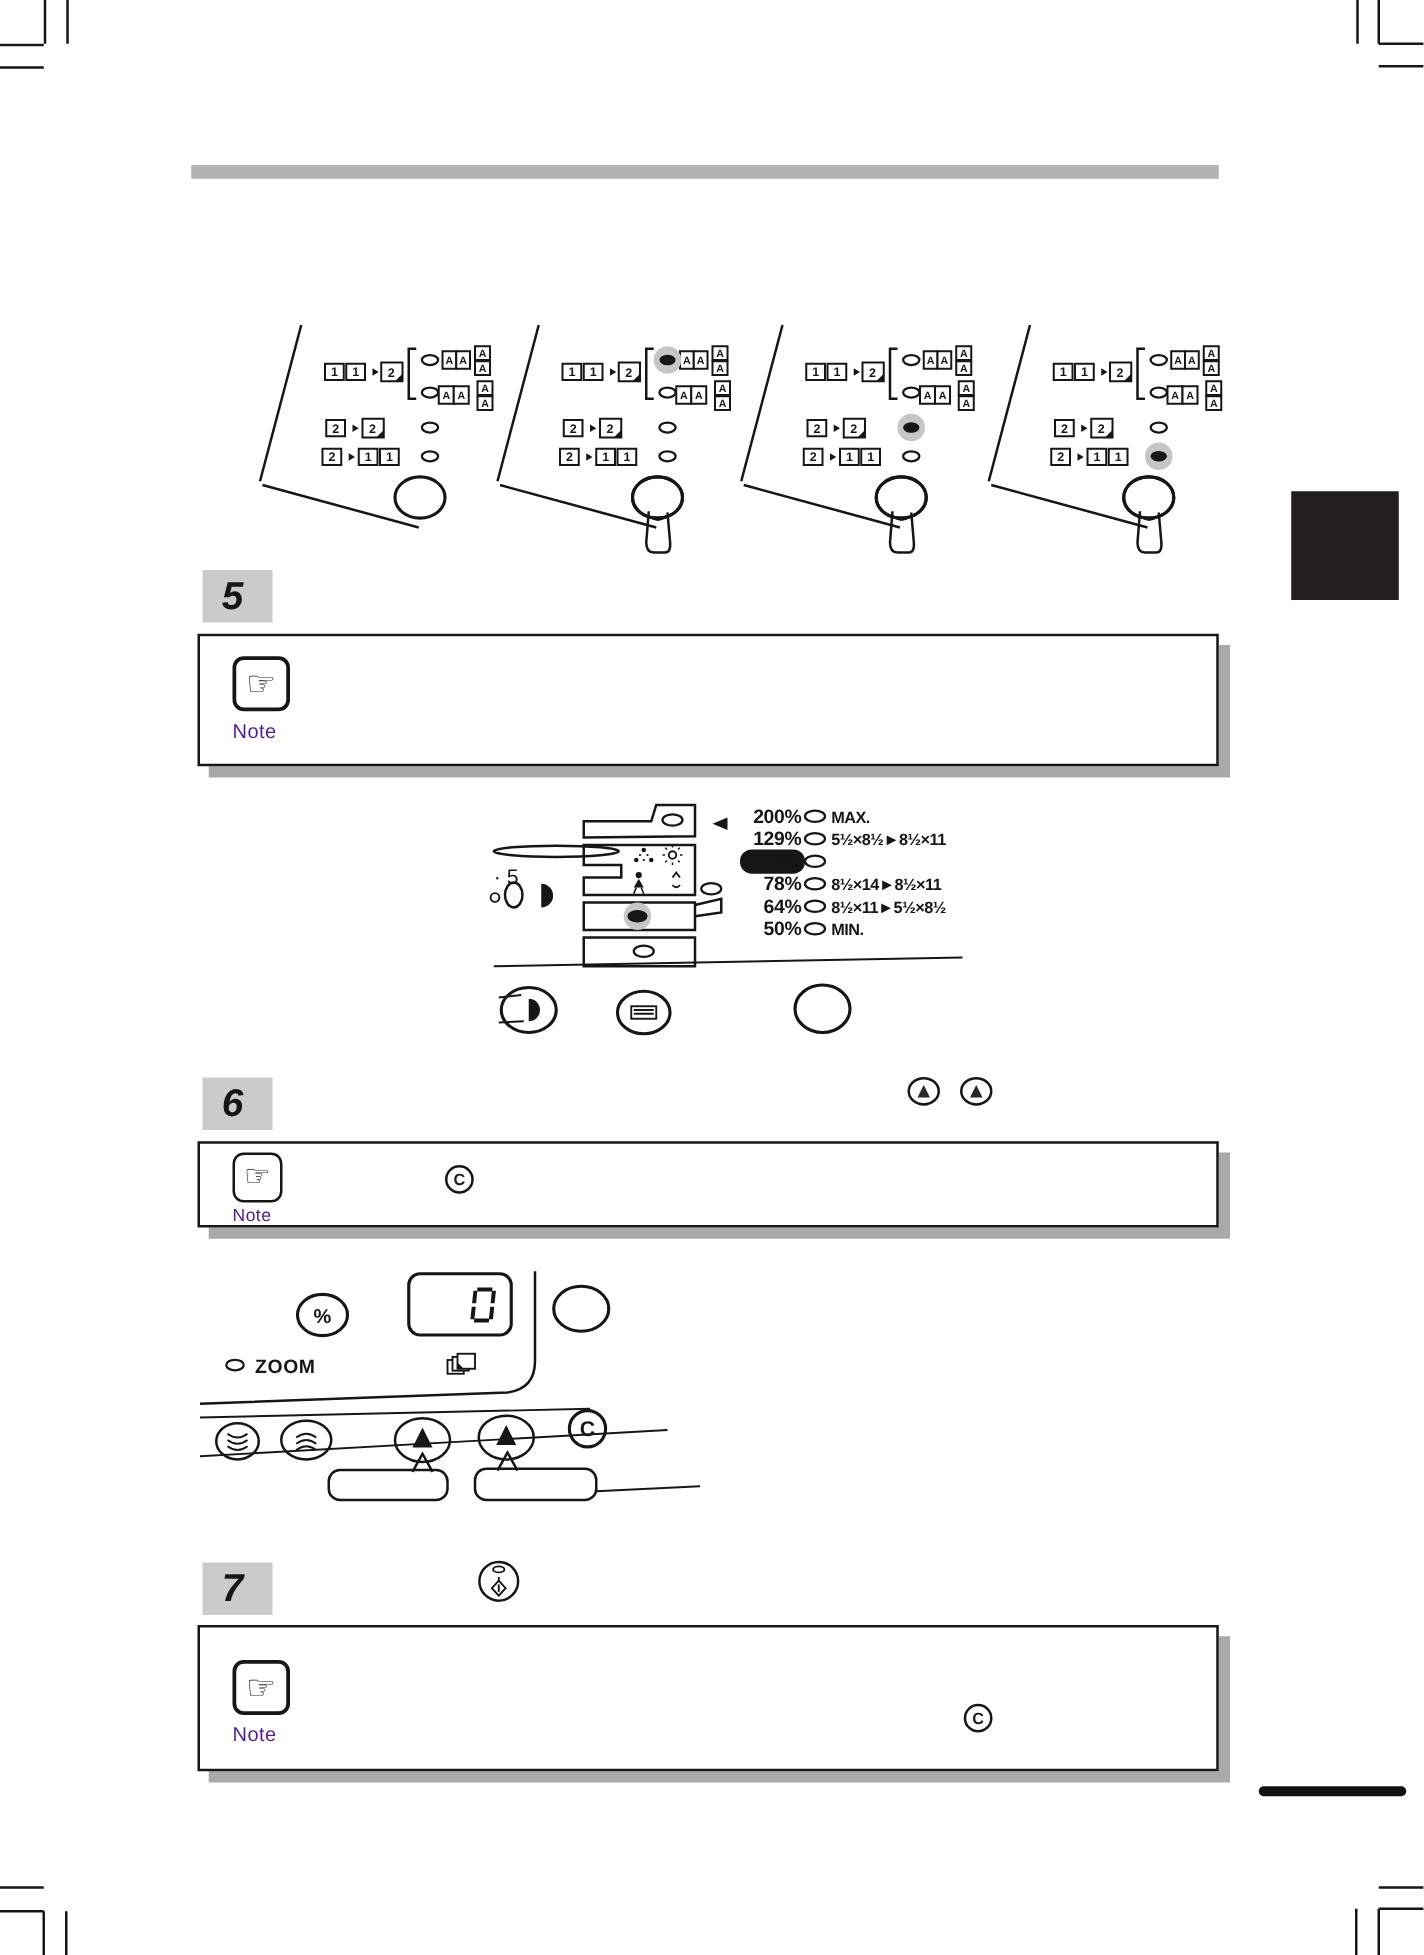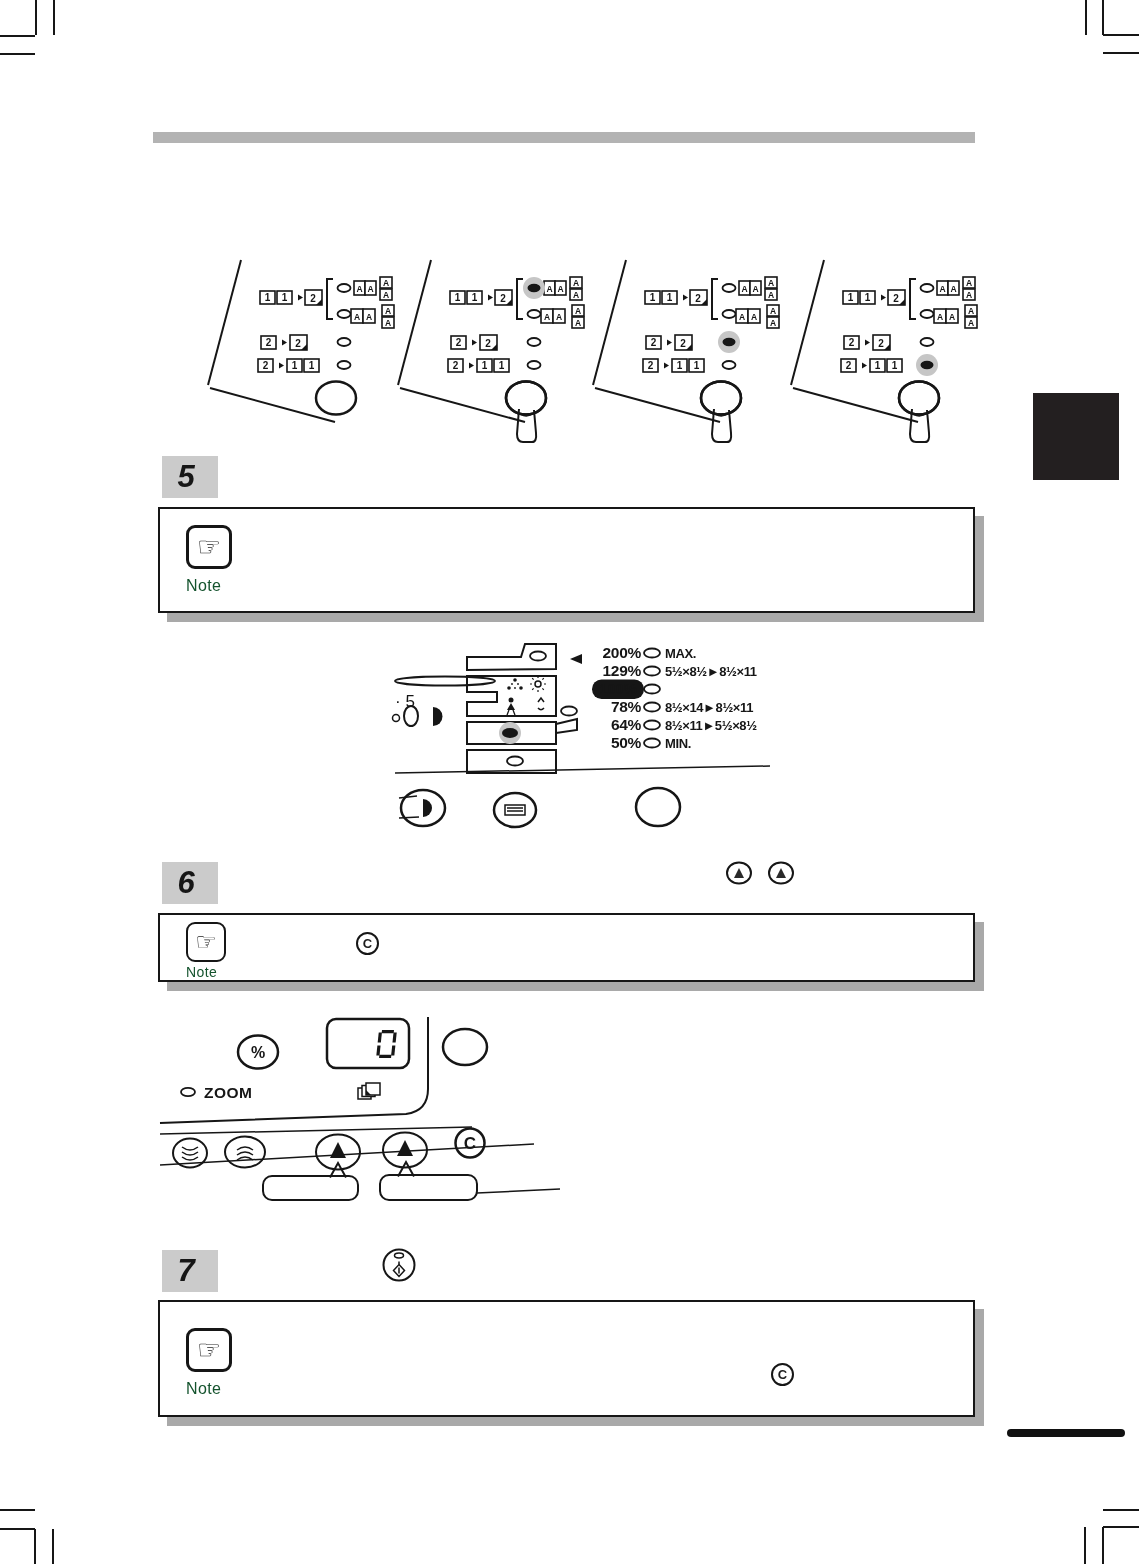--- a/index.html
+++ b/index.html
@@ -14,21 +14,21 @@
   .step-box { position:absolute; left:162px; width:56px; height:42px; background:#cbcbcb;
               display:flex; align-items:center; justify-content:center;
               font-style:italic; font-weight:bold; font-size:31px; color:#161616; padding-right:8px; }
 
   .note-box { position:absolute; left:158px; width:817px; background:#fff;
               border:2px solid #161616; box-shadow:9px 9px 0 0 #a9a9a9; }
   .note-icon { position:absolute; left:26px; width:46px; height:44px; border:3px solid #161616;
                border-radius:9px; display:flex; align-items:center; justify-content:center;
                font-size:27px; line-height:1; background:#fff; }
   .note-box.compact .note-icon { width:40px; height:40px; font-size:24px; border-width:2.5px; }
-  .note-label { position:absolute; left:26px; font-size:16px; color:#14532d; letter-spacing:.4px; }
+  .note-label { position:absolute; left:26px; font-size:16px; color:#4c1d95; letter-spacing:.4px; }
   .note-box.compact .note-label { font-size:14px; }
   .c-chip { position:absolute; width:23px; height:23px; border:2px solid #161616; border-radius:50%;
             display:flex; align-items:center; justify-content:center; font-size:13px; font-weight:bold; background:#fff; }
 
   svg { position:absolute; overflow:visible; }
   svg text { font-family:"Liberation Sans",sans-serif; fill:#161616; }
   .ln, .ln15, .ln2, .ln25 { stroke:#161616; fill:none; }
   .ln  { stroke-width:2; }
   .ln15{ stroke-width:1.5; }
   .ln2 { stroke-width:2; }

